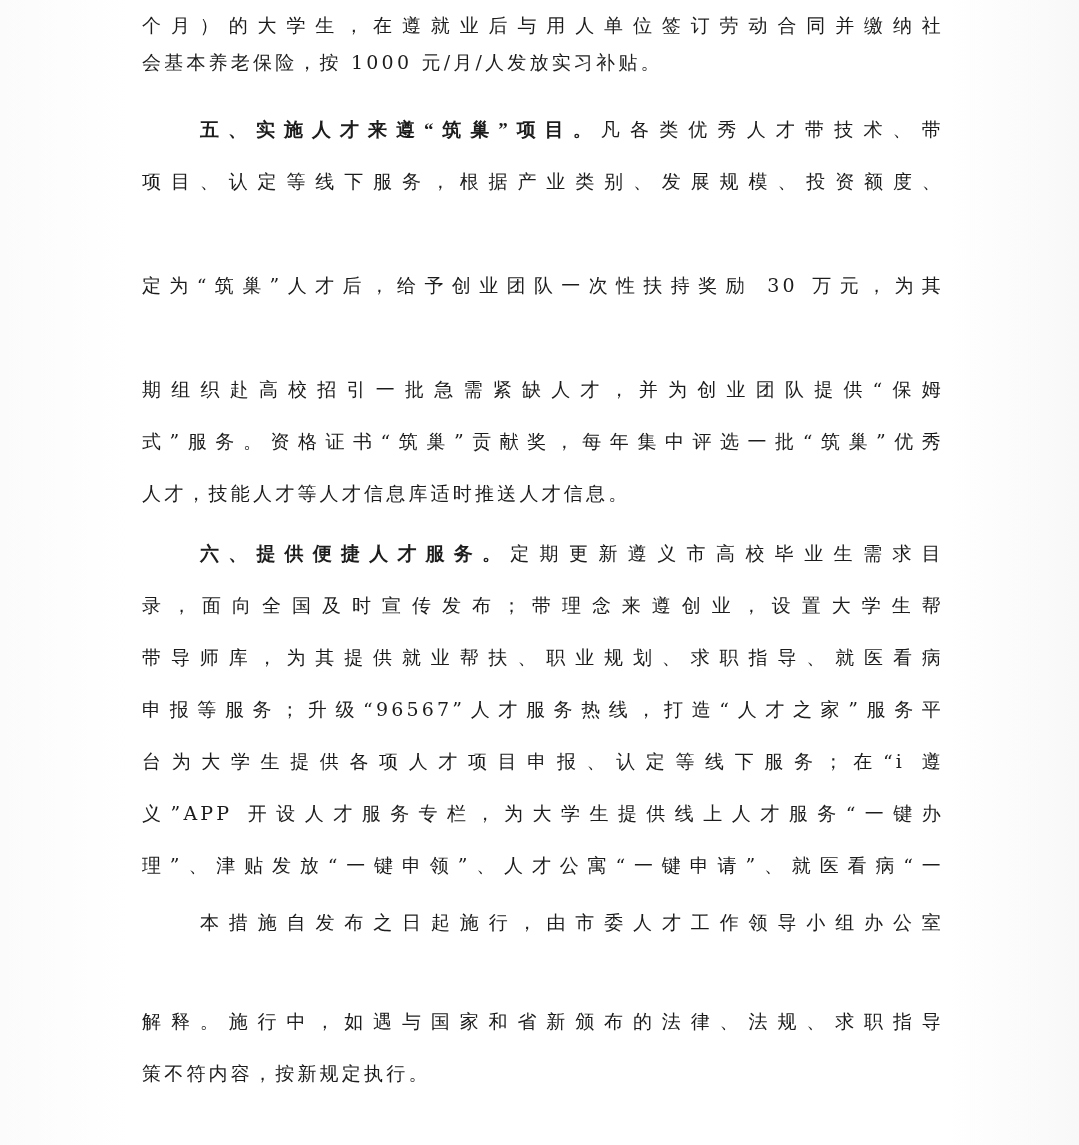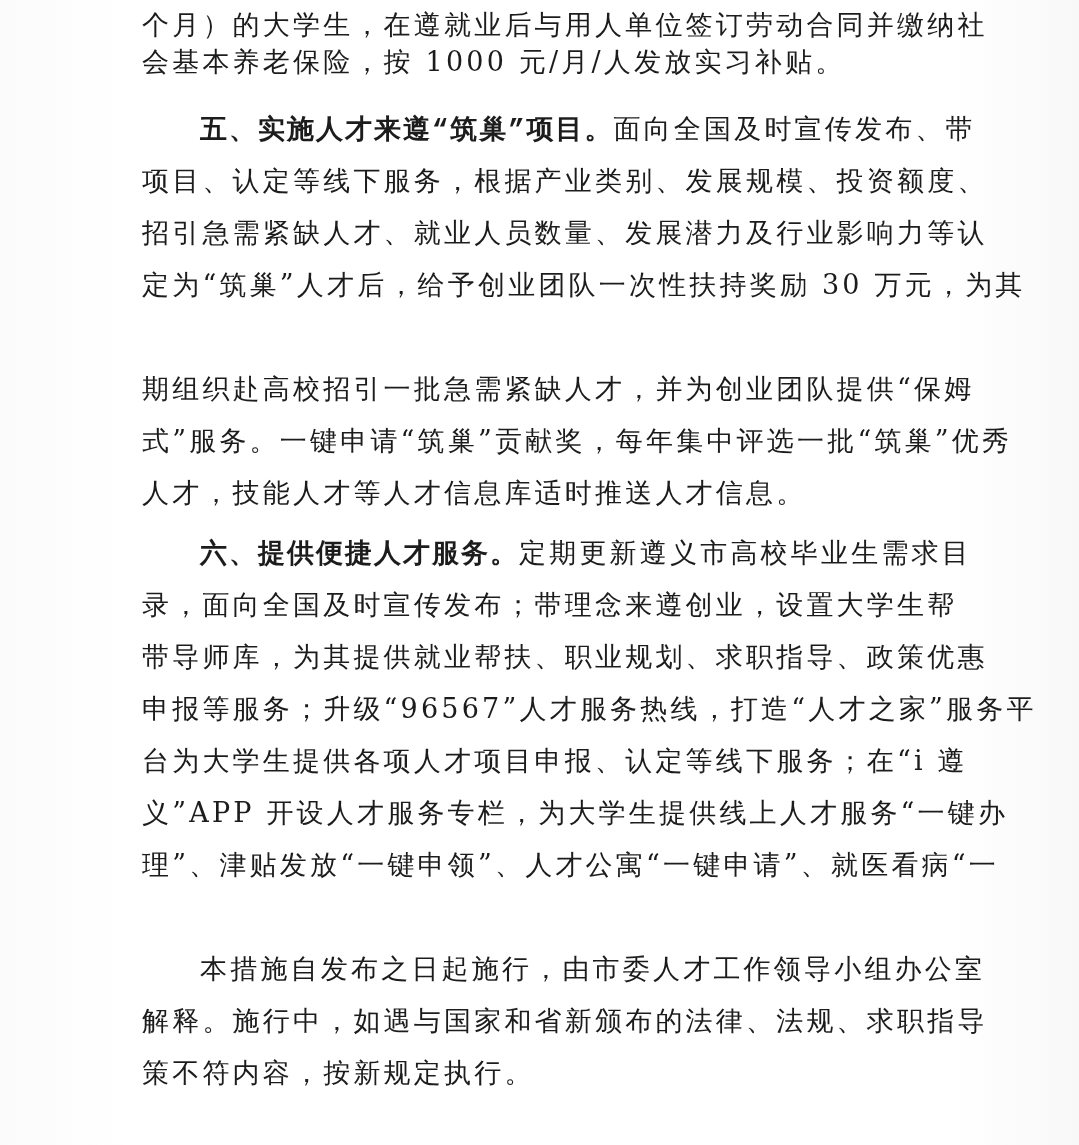--- a/index.html
+++ b/index.html
@@ -16,56 +16,55 @@
     position: absolute;
     left: 0; top: 0;
     width: 1079px; height: 1145px;
     background: linear-gradient(90deg, #fbfbfb 0%, #ffffff 12%, #ffffff 88%, #f8f8f8 100%);
   }
   .line {
     position: absolute;
     left: 142px;
     width: 802px;
     height: 40px;
-    font-size: 27px;
+    font-size: 19px;
     line-height: 40px;
     white-space: nowrap;
     letter-spacing: 3.2px;
     text-align: justify;
     text-align-last: justify;
   }
   .line.last { text-align-last: left; }
   .line.indent { left: 200px; width: 744px; }
-  .bold { font-weight: bold; font-family: Liberation Mono, monospace; letter-spacing: 2px; }
+  .bold { font-weight: bold; font-family: Liberation Serif, serif; letter-spacing: 2px; }
 </style>
 </head>
 <body>
 
 <div class="page">
 
   <div class="line" style="top:5px">个月）的大学生，在遵就业后与用人单位签订劳动合同并缴纳社</div>
   <div class="line last" style="top:42px">会基本养老保险，按 1000 元/月/人发放实习补贴。</div>
 
   <div class="line indent" style="top:109px">
-    <span class="bold">五、实施人才来遵“筑巢”项目。</span><span>面向全国及时宣传发布、带</span>
+    <span class="bold">五、实施人才来遵“筑巢”项目。</span><span>凡各类优秀人才带技术、带</span>
   </div>
   <div class="line" style="top:161px">项目、认定等线下服务，根据产业类别、发展规模、投资额度、</div>
-  <div class="line" style="top:213px">招引急需紧缺人才、就业人员数量、发展潜力及行业影响力等认</div>
   <div class="line" style="top:265px">定为“筑巢”人才后，给予创业团队一次性扶持奖励 30 万元，为其</div>
   <div class="line" style="top:369px">期组织赴高校招引一批急需紧缺人才，并为创业团队提供“保姆</div>
-  <div class="line" style="top:421px">式”服务。一键申请“筑巢”贡献奖，每年集中评选一批“筑巢”优秀</div>
+  <div class="line" style="top:421px">式”服务。资格证书“筑巢”贡献奖，每年集中评选一批“筑巢”优秀</div>
   <div class="line last" style="top:473px">人才，技能人才等人才信息库适时推送人才信息。</div>
 
   <div class="line indent" style="top:533px">
     <span class="bold">六、提供便捷人才服务。</span><span>定期更新遵义市高校毕业生需求目</span>
   </div>
   <div class="line" style="top:585px">录，面向全国及时宣传发布；带理念来遵创业，设置大学生帮</div>
-  <div class="line" style="top:637px">带导师库，为其提供就业帮扶、职业规划、求职指导、政策优惠</div>
+  <div class="line" style="top:637px">带导师库，为其提供就业帮扶、职业规划、求职指导、就医看病</div>
   <div class="line" style="top:689px">申报等服务；升级“96567”人才服务热线，打造“人才之家”服务平</div>
   <div class="line" style="top:741px">台为大学生提供各项人才项目申报、认定等线下服务；在“i 遵</div>
   <div class="line" style="top:793px">义”APP 开设人才服务专栏，为大学生提供线上人才服务“一键办</div>
   <div class="line" style="top:845px">理”、津贴发放“一键申领”、人才公寓“一键申请”、就医看病“一</div>
 
-  <div class="line indent" style="top:949px">本措施自发布之日起施行，由市委人才工作领导小组办公室</div>
+  <div class="line indent" style="top:902px">本措施自发布之日起施行，由市委人才工作领导小组办公室</div>
   <div class="line" style="top:1001px">解释。施行中，如遇与国家和省新颁布的法律、法规、求职指导</div>
   <div class="line last" style="top:1053px">策不符内容，按新规定执行。</div>
 
 </div>
 
 </body></html>

